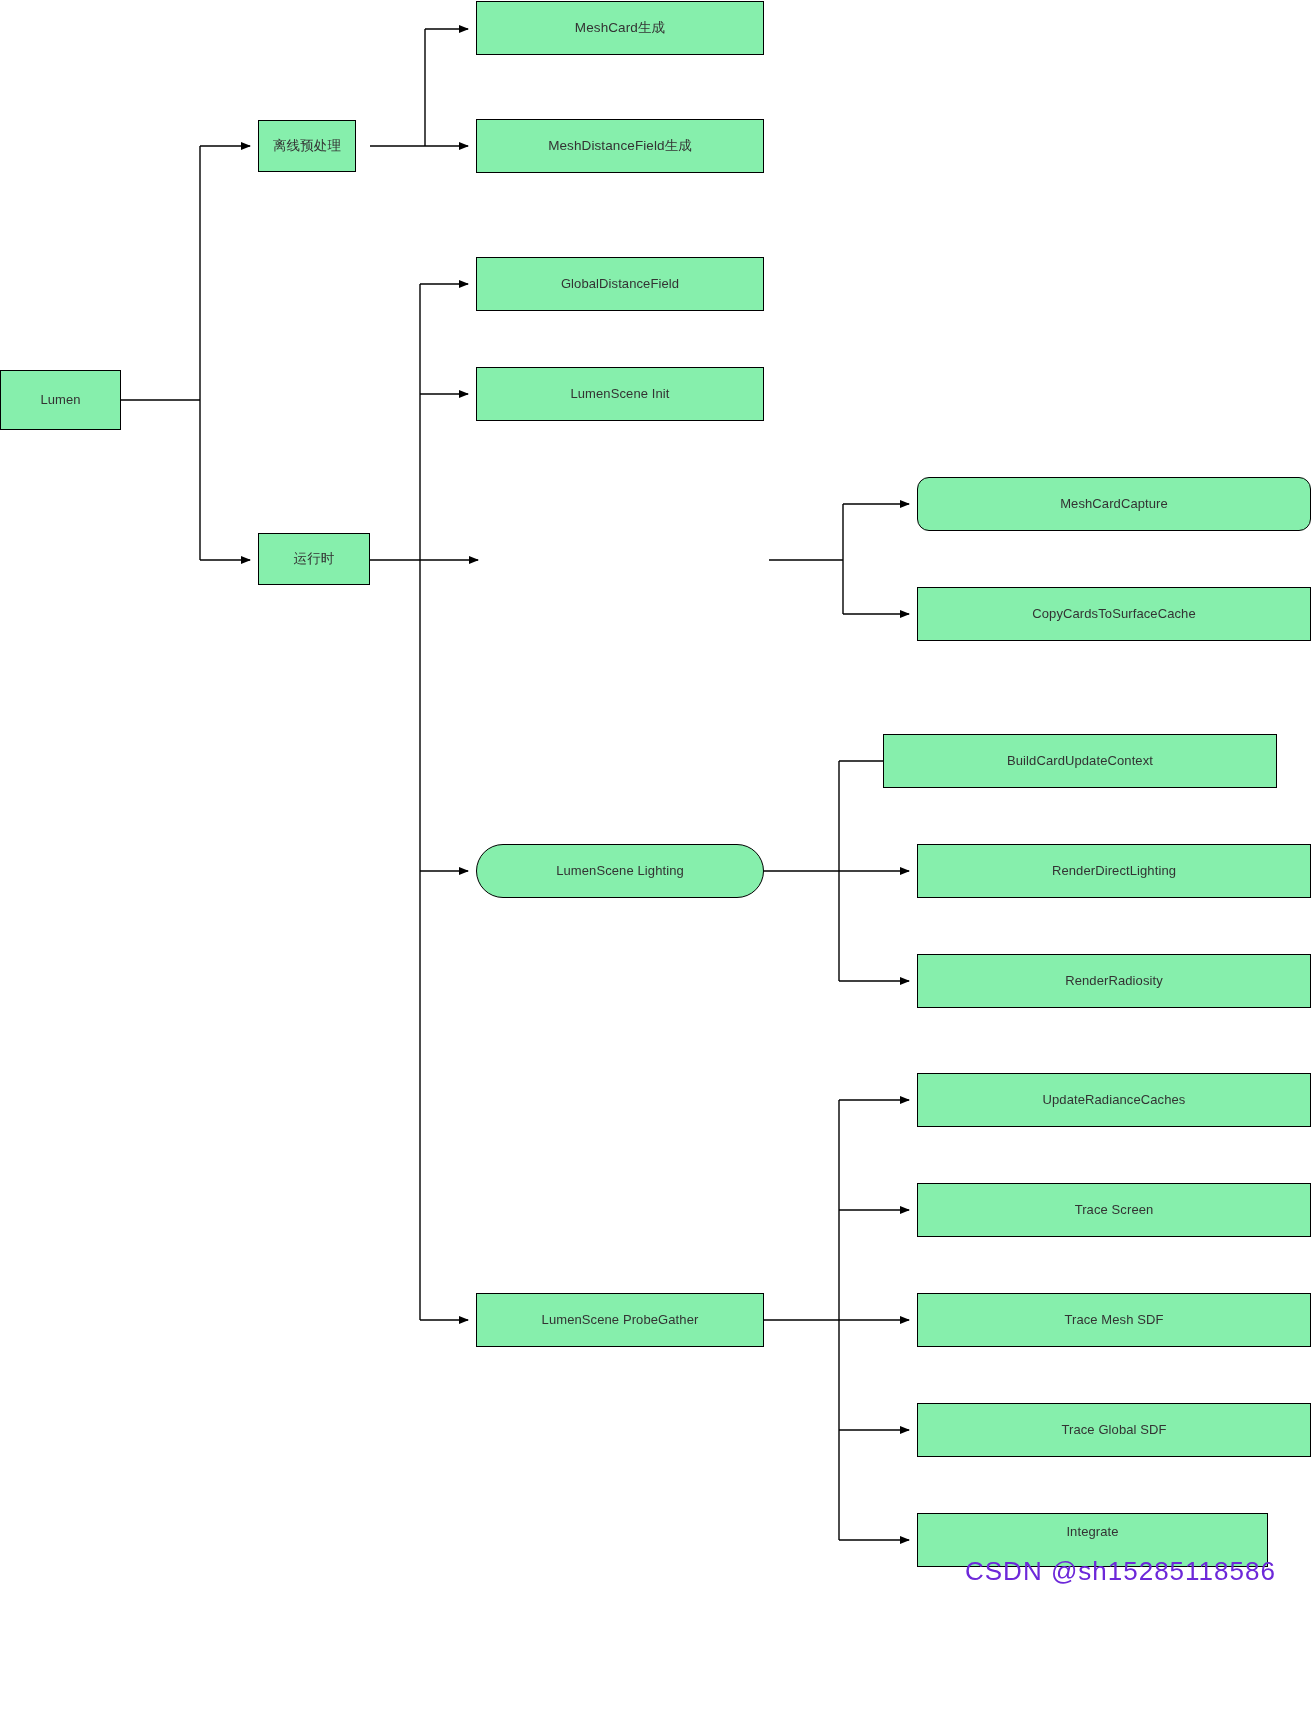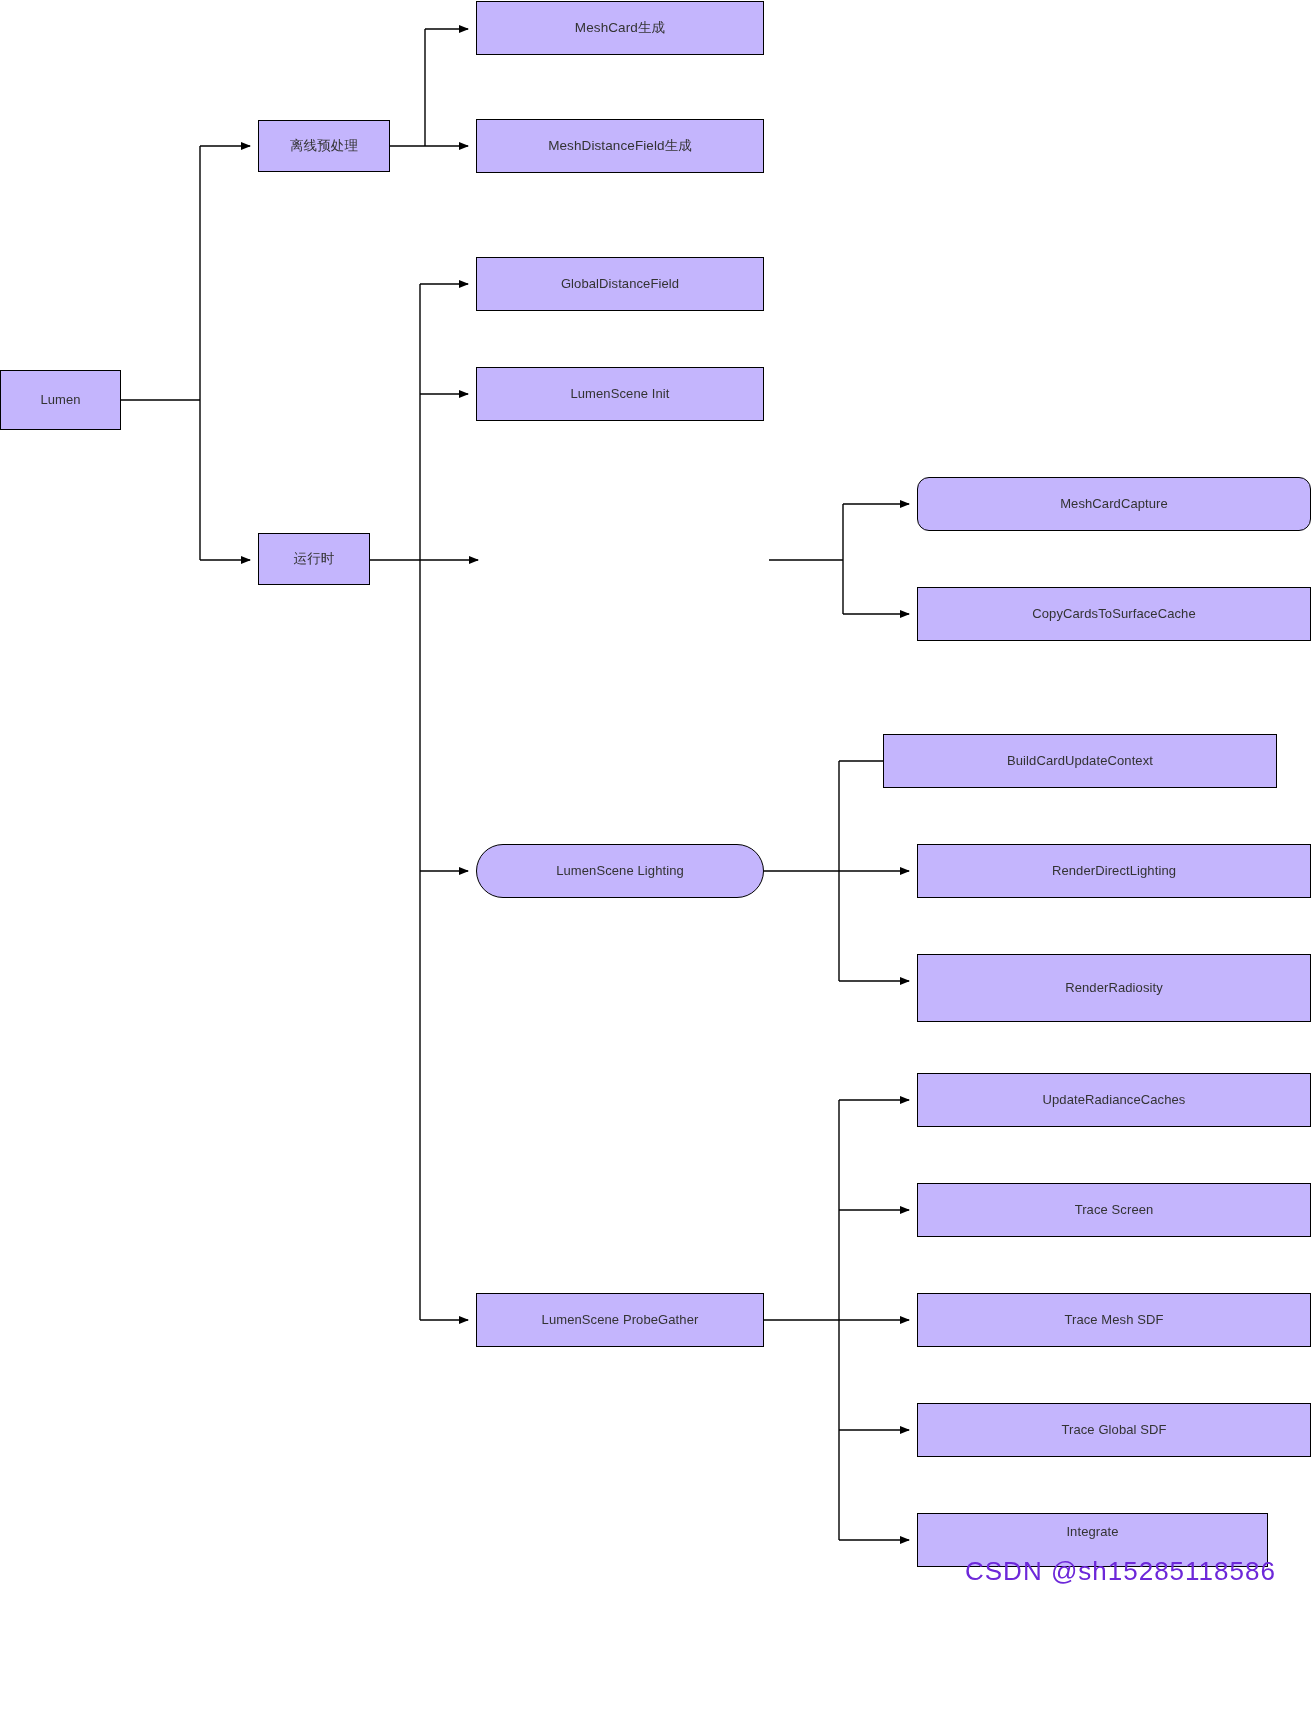--- a/index.html
+++ b/index.html
@@ -2,21 +2,21 @@
 <html><head>
 <meta charset="utf-8">
 <style>
   html,body{margin:0;padding:0;background:#ffffff;}
   body{width:1311px;height:1711px;position:relative;overflow:hidden;
        font-family:"Liberation Sans","DejaVu Sans",sans-serif;}
   #canvas{position:absolute;left:0;top:0;width:1311px;height:1711px;}
   svg.edges{position:absolute;left:0;top:0;width:1311px;height:1711px;
             pointer-events:none;}
   .node{position:absolute;box-sizing:border-box;border:1px solid #000000;
-        background:#c4b5fd;display:flex;align-items:center;
+        background:#86efac;display:flex;align-items:center;
         justify-content:center;text-align:center;color:#333333;
         font-size:13px;line-height:1.3;letter-spacing:.1px;}
   .node.cjk{font-size:13.5px;}
   .watermark{position:absolute;color:#6d28d9;font-size:26px;
              letter-spacing:1px;white-space:nowrap;
              font-family:"Liberation Sans","DejaVu Sans",sans-serif;}
 </style>
 </head>
 <body>
 
@@ -64,37 +64,37 @@
       <path d="M839,1100 L909,1100" marker-end="url(#arrow)"></path>
       <path d="M839,1210 L909,1210" marker-end="url(#arrow)"></path>
       <path d="M839,1320 L909,1320" marker-end="url(#arrow)"></path>
       <path d="M839,1430 L909,1430" marker-end="url(#arrow)"></path>
       <path d="M839,1540 L909,1540" marker-end="url(#arrow)"></path>
     </g>
   </svg>
 
   <div class="node" style="left:0px;top:370px;width:121px;height:60px;">Lumen</div>
 
-  <div class="node cjk" style="left:258px;top:120px;width:132px;height:52px;">离线预处理</div>
+  <div class="node cjk" style="left:258px;top:120px;width:98px;height:52px;">离线预处理</div>
   <div class="node cjk" style="left:258px;top:533px;width:112px;height:52px;">运行时</div>
 
   <div class="node cjk" style="left:476px;top:1px;width:288px;height:54px;">MeshCard生成</div>
   <div class="node cjk" style="left:476px;top:119px;width:288px;height:54px;">MeshDistanceField生成</div>
 
   <div class="node" style="left:476px;top:257px;width:288px;height:54px;">GlobalDistanceField</div>
   <div class="node" style="left:476px;top:367px;width:288px;height:54px;">LumenScene Init</div>
   <div class="node" style="left:476px;top:844px;width:288px;height:54px;border-radius:27px;">LumenScene Lighting</div>
   <div class="node" style="left:476px;top:1293px;width:288px;height:54px;">LumenScene ProbeGather</div>
 
   <div class="node" style="left:917px;top:477px;width:394px;height:54px;border-radius:12px;">MeshCardCapture</div>
   <div class="node" style="left:917px;top:587px;width:394px;height:54px;">CopyCardsToSurfaceCache</div>
 
   <div class="node" style="left:883px;top:734px;width:394px;height:54px;">BuildCardUpdateContext</div>
   <div class="node" style="left:917px;top:844px;width:394px;height:54px;">RenderDirectLighting</div>
-  <div class="node" style="left:917px;top:954px;width:394px;height:68px;">RenderRadiosity</div>
+  <div class="node" style="left:917px;top:954px;width:394px;height:54px;">RenderRadiosity</div>
 
   <div class="node" style="left:917px;top:1073px;width:394px;height:54px;">UpdateRadianceCaches</div>
   <div class="node" style="left:917px;top:1183px;width:394px;height:54px;">Trace Screen</div>
   <div class="node" style="left:917px;top:1293px;width:394px;height:54px;">Trace Mesh SDF</div>
   <div class="node" style="left:917px;top:1403px;width:394px;height:54px;">Trace Global SDF</div>
   <div class="node" style="left:917px;top:1513px;width:351px;height:54px;align-items:flex-start;padding-top:10px;">Integrate</div>
 
   <div class="watermark" style="left:965px;top:1556px;">CSDN @sh15285118586</div>
 
 </div>

